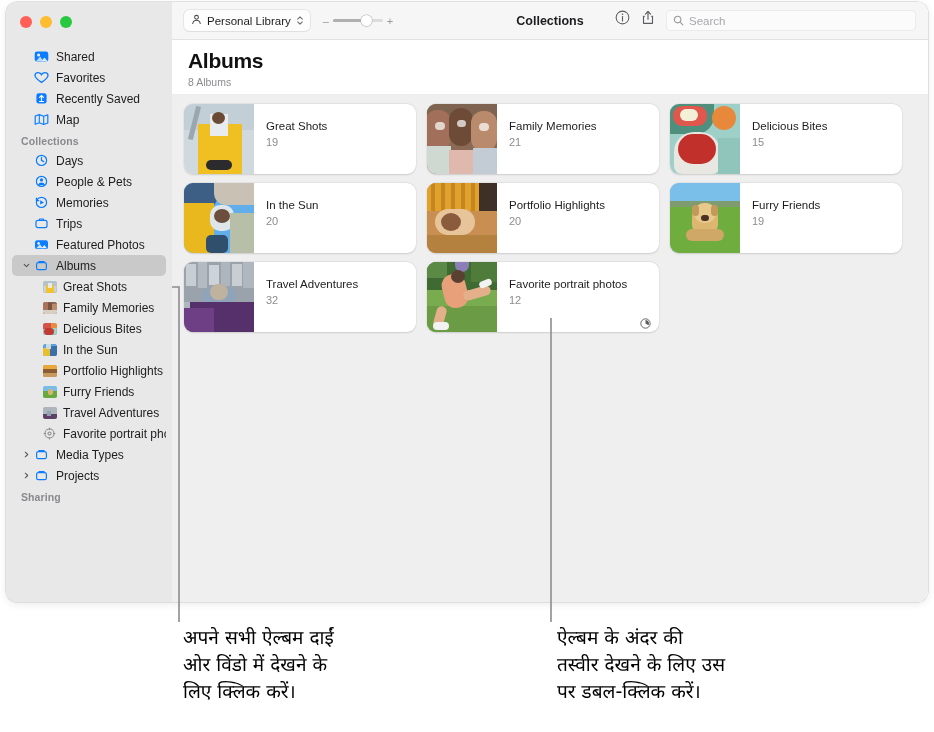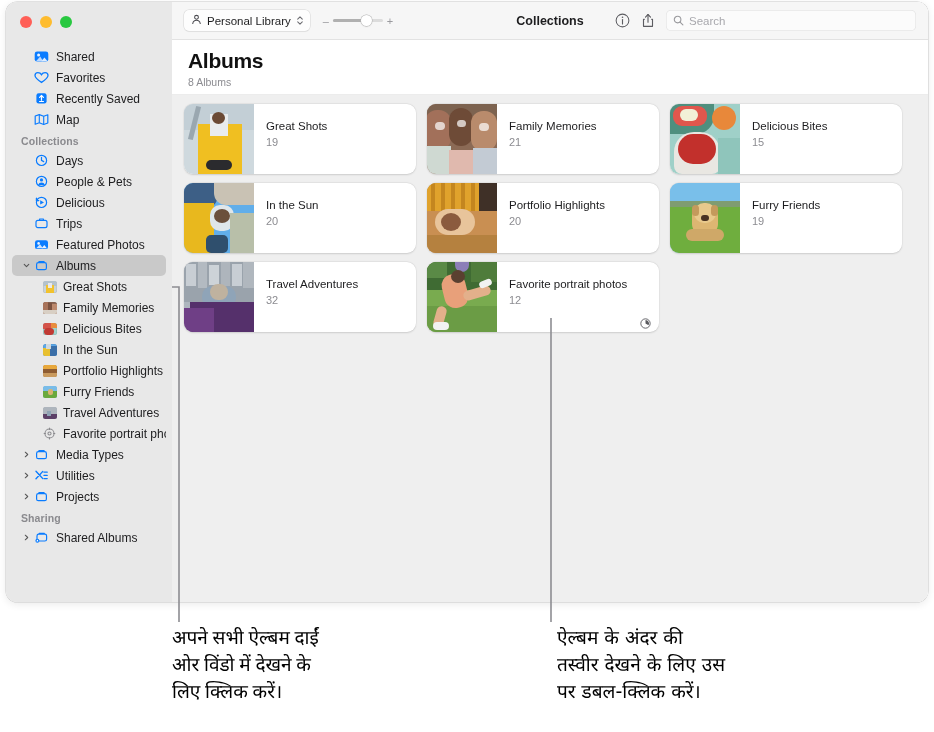--- a/index.html
+++ b/index.html
@@ -94,21 +94,21 @@
   .zoom-knob {
     position: absolute; left: 28px; top: -4px;
     width: 11px; height: 11px; border-radius: 50%;
     background: #fff; box-shadow: 0 0 0 0.5px #b5b5b5, 0 0.5px 1.5px rgba(0,0,0,0.2);
   }
 
   .tb-title {
     position: absolute; left: 0; right: 0; text-align: center;
     font-size: 12.5px; font-weight: 700; color: #1d1d1f; pointer-events: none;
   }
-  .tb-right { margin-left: auto; display: flex; align-items: center; gap: 11px; z-index: 2; }
+  .tb-right { margin-left: auto; display: flex; align-items: flex-start; gap: 11px; z-index: 2; }
   .tb-icon { color: #5c5c61; display: flex; align-items: center; }
   .search {
     width: 236px; height: 21px; border-radius: 5px;
     background: #fbfbfb; box-shadow: inset 0 0 0 0.5px #dcdcdc;
     display: flex; align-items: center; gap: 5px; padding: 0 7px;
   }
   .search .ph { font-size: 11.5px; color: #a8a8ad; }
 
   .page-head { padding: 9px 0 6px 16px; border-bottom: 0.5px solid #ececec; }
   .page-title { font-size: 21px; font-weight: 700; color: #111; letter-spacing: -0.3px; line-height: 1.15; }
@@ -133,21 +133,21 @@
   }
 
   
   .callout-svg { position: absolute; left: 0; top: 0; width: 934px; height: 732px; pointer-events: none; }
   .note {
     position: absolute;
     font-family: "DejaVu Sans", sans-serif;
     font-size: 19px; line-height: 27px; color: #000;
     white-space: pre-line;
   }
-  .note-1 { left: 172px; top: 624px; width: 260px; font-family: Liberation Serif, serif; }
+  .note-1 { left: 183px; top: 624px; width: 260px; }
   .note-2 { left: 557px; top: 624px; width: 270px; }
 </style>
 </head>
 <body>
 
 <div class="stage">
 
   <div class="window">
 
     <div class="sidebar">
@@ -233,21 +233,21 @@
 
         <div class="side-row">
           <span class="disc"></span>
           <span class="ico">
             <svg width="15" height="13" viewBox="0 0 15 13">
                 <circle cx="7.5" cy="6.4" r="5.1" fill="none" stroke="#0a7cff" stroke-width="1.2"></circle>
                 <path d="M6.2 4.3 L10 6.4 L6.2 8.5 Z" fill="#0a7cff"></path>
                 <path d="M2.4 2.2 L2.4 4.6 L4.8 4.6" stroke="#0a7cff" stroke-width="1.2" fill="none" stroke-linecap="round"></path>
               </svg>
           </span>
-          <span class="lbl">Delicious</span>
+          <span class="lbl">Memories</span>
         </div>
 
         <div class="side-row">
           <span class="disc"></span>
           <span class="ico">
             <svg width="15" height="13" viewBox="0 0 15 13">
                 <rect x="2" y="3.4" width="11" height="7.2" rx="1.9" fill="none" stroke="#0a7cff" stroke-width="1.2"></rect>
                 <path d="M5.6 3.4 L5.6 2 L9.4 2 L9.4 3.4" fill="none" stroke="#0a7cff" stroke-width="1.2" stroke-linejoin="round"></path>
               </svg>
           </span>
@@ -384,69 +384,38 @@
           </span>
           <span class="ico">
             <svg width="15" height="13" viewBox="0 0 15 13">
                 <rect x="2.6" y="3.6" width="9.8" height="7.1" rx="1.8" fill="none" stroke="#0a7cff" stroke-width="1.2"></rect>
                 <rect x="4.3" y="2" width="6.4" height="1.2" rx="0.6" fill="#0a7cff"></rect>
               </svg>
           </span>
           <span class="lbl">Media Types</span>
         </div>
 
+
         <div class="side-row">
           <span class="disc">
             <svg width="7" height="7" viewBox="0 0 8 8">
                 <path d="M2.6 1.4 L5.4 4 L2.6 6.6" stroke="#555" stroke-width="1.2" fill="none" stroke-linecap="round" stroke-linejoin="round"></path>
               </svg>
           </span>
           <span class="ico">
             <svg width="15" height="13" viewBox="0 0 15 13">
-                <path d="M2 2.2 L8.8 9.6 M2 9.8 L8.8 2.4" stroke="#0a7cff" stroke-width="1.4" stroke-linecap="round"></path>
-                <path d="M10 3.2 L13.2 3.2 M10 6.4 L13.2 6.4 M10 9.6 L13.2 9.6" stroke="#0a7cff" stroke-width="1.3" stroke-linecap="round"></path>
-              </svg>
-          </span>
-          <span class="lbl">Utilities</span>
-        </div>
-
-        <div class="side-row">
-          <span class="disc">
-            <svg width="7" height="7" viewBox="0 0 8 8">
-                <path d="M2.6 1.4 L5.4 4 L2.6 6.6" stroke="#555" stroke-width="1.2" fill="none" stroke-linecap="round" stroke-linejoin="round"></path>
-              </svg>
-          </span>
-          <span class="ico">
-            <svg width="15" height="13" viewBox="0 0 15 13">
                 <rect x="2.6" y="3.6" width="9.8" height="7.1" rx="1.8" fill="none" stroke="#0a7cff" stroke-width="1.2"></rect>
                 <rect x="4.3" y="2" width="6.4" height="1.2" rx="0.6" fill="#0a7cff"></rect>
               </svg>
           </span>
           <span class="lbl">Projects</span>
         </div>
 
         <div class="side-section">Sharing</div>
 
-        <div class="side-row">
-          <span class="disc">
-            <svg width="7" height="7" viewBox="0 0 8 8">
-                <path d="M2.6 1.4 L5.4 4 L2.6 6.6" stroke="#555" stroke-width="1.2" fill="none" stroke-linecap="round" stroke-linejoin="round"></path>
-              </svg>
-          </span>
-          <span class="ico">
-            <svg width="15" height="13" viewBox="0 0 15 13">
-                <rect x="3" y="3.2" width="9.6" height="6.8" rx="1.8" fill="none" stroke="#0a7cff" stroke-width="1.2"></rect>
-                <rect x="4.6" y="1.8" width="6.3" height="1.2" rx="0.6" fill="#0a7cff"></rect>
-                <circle cx="3.4" cy="9.8" r="2" fill="#0a7cff"></circle>
-                <circle cx="3.4" cy="9.4" r="0.7" fill="#fff"></circle>
-                <path d="M2.1 10.8 C2.4 9.9 4.4 9.9 4.7 10.8 Z" fill="#fff"></path>
-              </svg>
-          </span>
-          <span class="lbl">Shared Albums</span>
-        </div>
 
 
       </div>
     </div>
 
     <div class="content">
 
       <div class="toolbar">
         <div class="lib-pill">
           <span>

